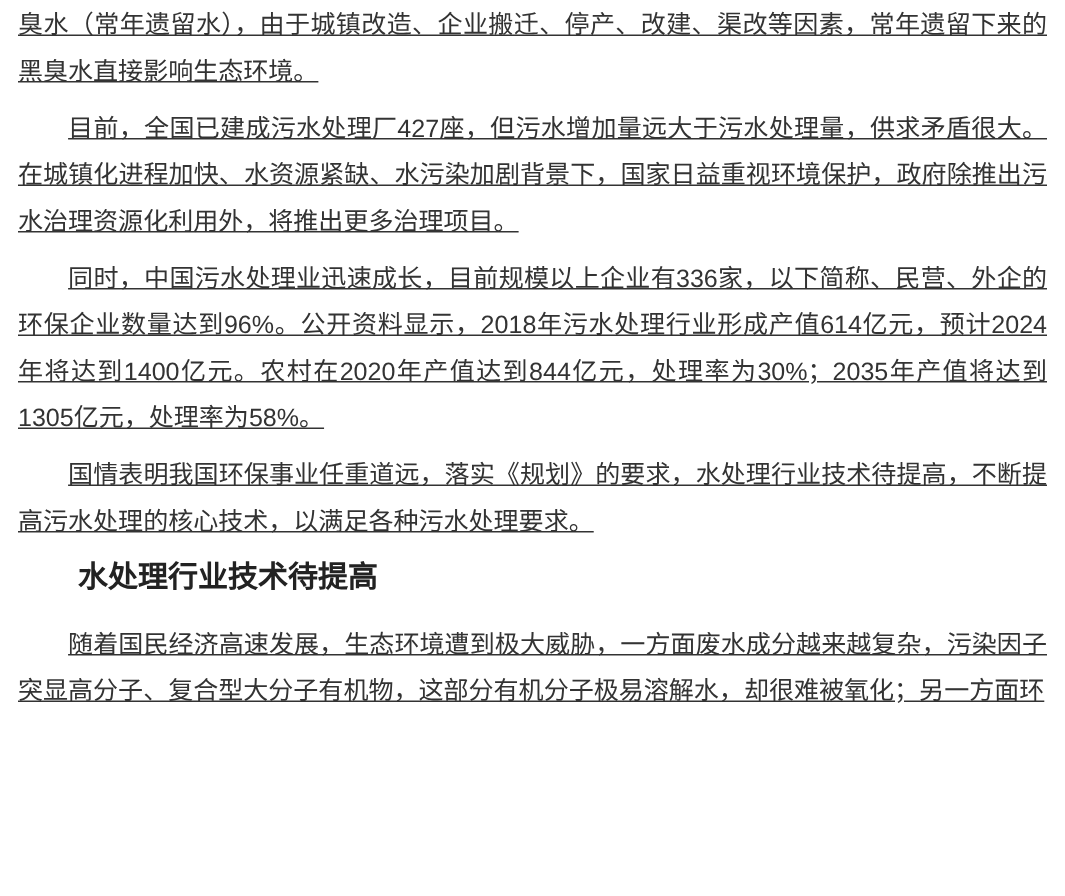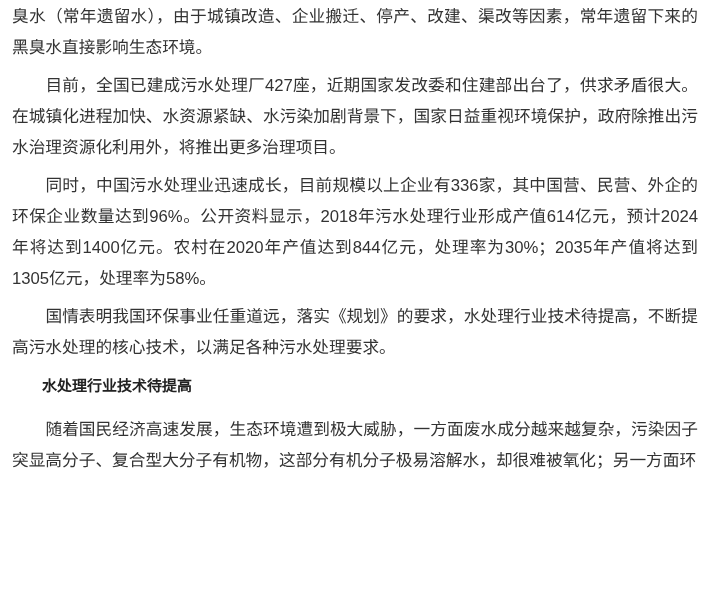--- a/index.html
+++ b/index.html
@@ -20,42 +20,43 @@
     padding: 1px 12px 0 12px;
     color: #333333;
     font-size: 16.7px;
     line-height: 31px;
     text-align: justify;
     letter-spacing: 0;
   }
   .article p {
     margin: 0 0 7px 0;
     text-indent: 2em;
+    text-decoration: underline;
   }
   .article p.no-indent {
     text-indent: 0;
   }
   .article h2 {
-    font-size: 15px;
+    font-size: 20px;
     line-height: 31px;
     font-weight: bold;
     color: #222222;
     margin: 0 0 13px 0;
     text-indent: 2em;
   }
 </style>
 </head>
 <body>
 
 <div class="article">
   <p class="no-indent">臭水（常年遗留水），由于城镇改造、企业搬迁、停产、改建、渠改等因素，常年遗留下来的黑臭水直接影响生态环境。</p>
 
 
-  <p>目前，全国已建成污水处理厂427座，近期国家发改委和住建部出台了，供求矛盾很大。在城镇化进程加快、水资源紧缺、水污染加剧背景下，国家日益重视环境保护，政府除推出污水治理资源化利用外，将推出更多治理项目。</p>
+  <p>目前，全国已建成污水处理厂427座，但污水增加量远大于污水处理量，供求矛盾很大。在城镇化进程加快、水资源紧缺、水污染加剧背景下，国家日益重视环境保护，政府除推出污水治理资源化利用外，将推出更多治理项目。</p>
 
-  <p>同时，中国污水处理业迅速成长，目前规模以上企业有336家，其中国营、民营、外企的环保企业数量达到96%。公开资料显示，2018年污水处理行业形成产值614亿元，预计2024年将达到1400亿元。农村在2020年产值达到844亿元，处理率为30%；2035年产值将达到1305亿元，处理率为58%。</p>
+  <p>同时，中国污水处理业迅速成长，目前规模以上企业有336家，以下简称、民营、外企的环保企业数量达到96%。公开资料显示，2018年污水处理行业形成产值614亿元，预计2024年将达到1400亿元。农村在2020年产值达到844亿元，处理率为30%；2035年产值将达到1305亿元，处理率为58%。</p>
 
   <p>国情表明我国环保事业任重道远，落实《规划》的要求，水处理行业技术待提高，不断提高污水处理的核心技术，以满足各种污水处理要求。</p>
 
   <h2>水处理行业技术待提高</h2>
 
   <p>随着国民经济高速发展，生态环境遭到极大威胁，一方面废水成分越来越复杂，污染因子突显高分子、复合型大分子有机物，这部分有机分子极易溶解水，却很难被氧化；另一方面环</p>
 </div>
 
 </body></html>

